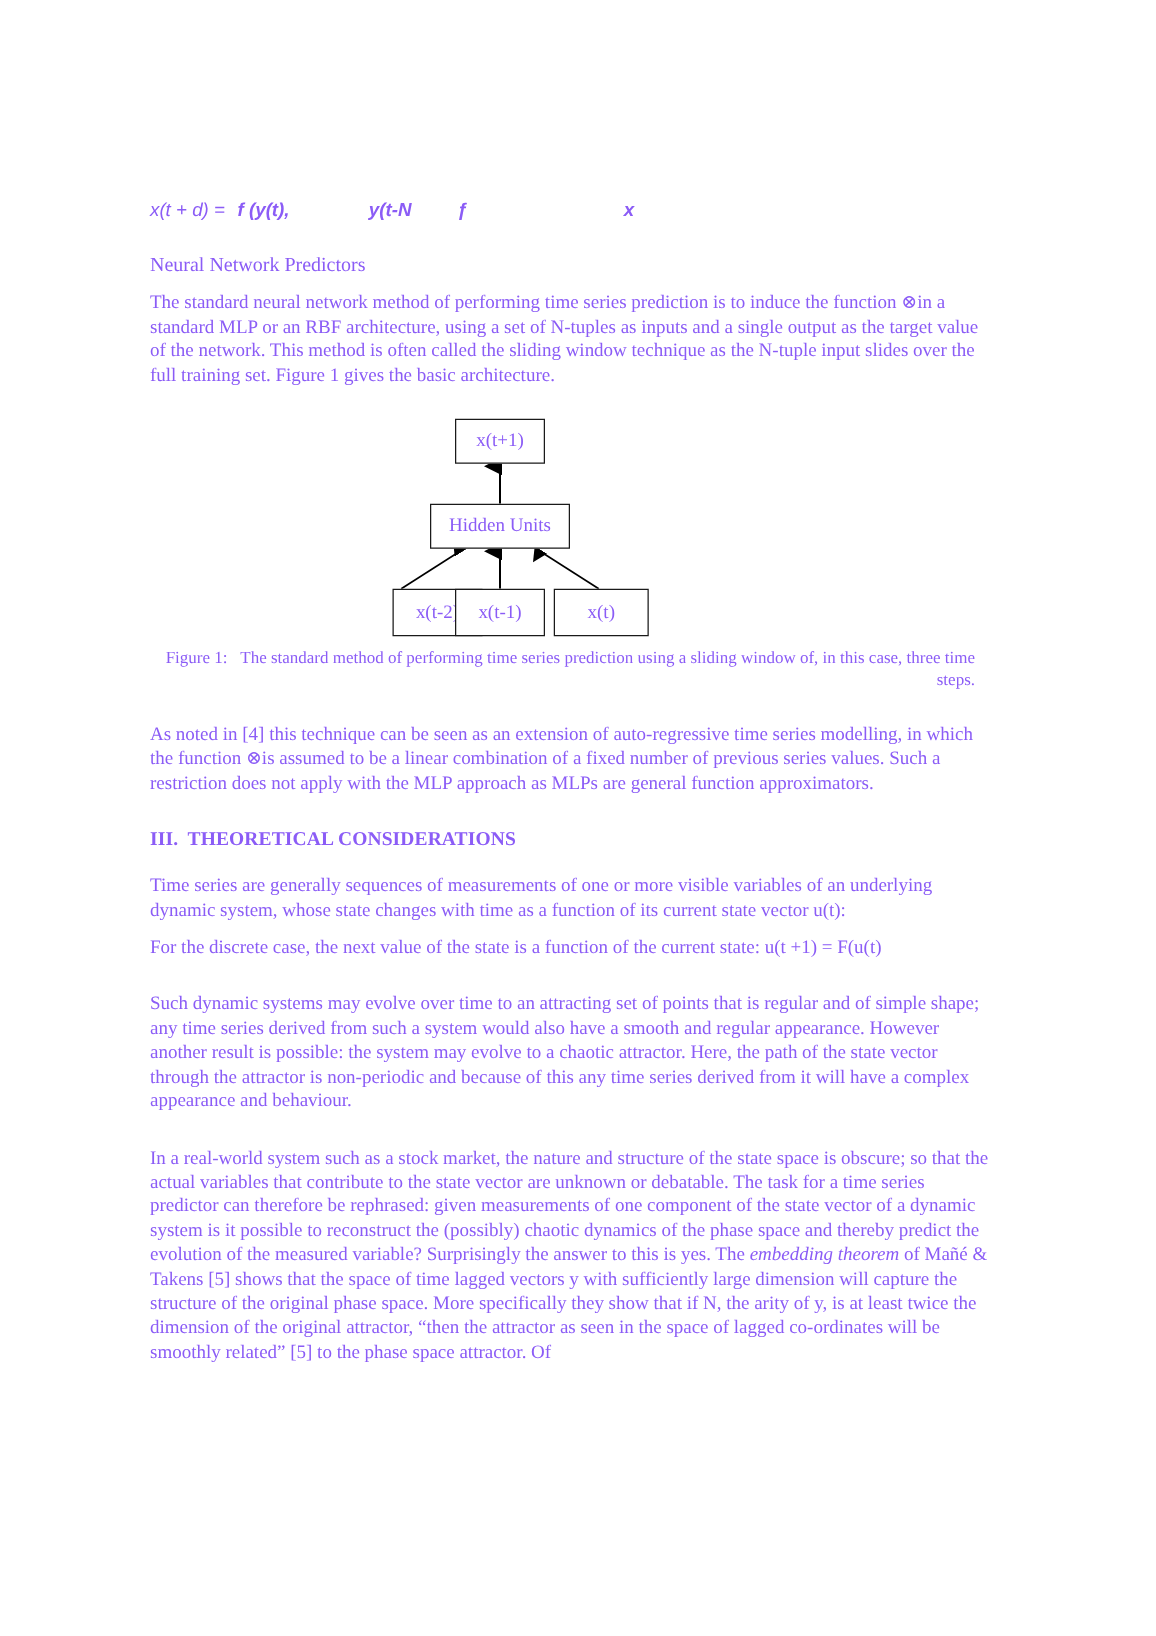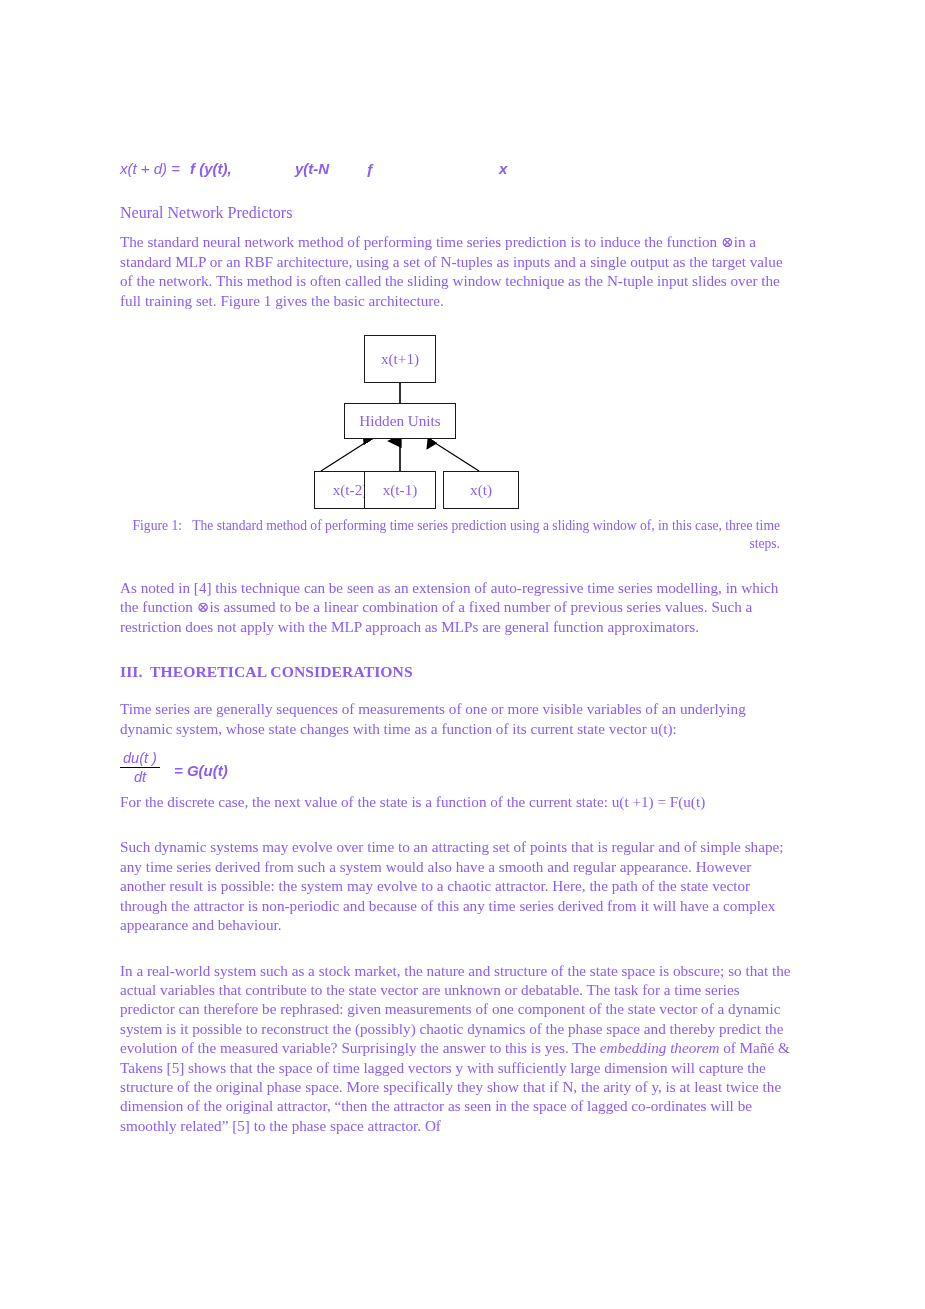--- a/index.html
+++ b/index.html
@@ -78,21 +78,21 @@
     border: 1.3px solid #1a1a1a;
     background: #ffffff;
     box-sizing: border-box;
     display: flex;
     align-items: center;
     justify-content: center;
     font-size: 15.2px;
     font-family: "Liberation Serif", "DejaVu Serif", serif;
     white-space: nowrap;
   }
-  .node-out   { left: 244px; top: 8px;   width: 72px;  height: 48px; }
+  .node-out   { left: 244px; top: 8px;   width: 72px;  height: 36px; }
   .node-hid   { left: 224px; top: 76px;  width: 112px; height: 36px; }
   .node-in-0  { left: 165px; top: 144px; width: 72px;  height: 38px; margin-left: 29px; }
   .node-in-1  { left: 244px; top: 144px; width: 72px;  height: 38px; }
   .node-in-2  { left: 323px; top: 144px; width: 76px;  height: 38px; }
   .fig-svg {
     position: absolute;
     left: 0; top: 0;
     width: 672px; height: 190px;
     overflow: visible;
   }
@@ -212,28 +212,20 @@
     <div class="gap-lg"></div>
 
     <h2 class="section"><span class="sect-num">III.</span><span>THEORETICAL CONSIDERATIONS</span></h2>
 
     <div class="gap-md"></div>
 
     <p class="body">Time series are generally sequences of measurements of one or more visible variables of an underlying dynamic system, whose state changes with time as a function of its current state vector u(t):</p>
 
     <div class="gap-sm"></div>
 
-    <div class="eq-frac">
-      <span class="frac">
-        <span class="num">du(t )</span>
-        <span class="bar"></span>
-        <span class="den">dt</span>
-      </span>
-      <span class="eq-rhs it bd">= G(u(t)</span>
-    </div>
 
     <p class="body">For the discrete case, the next value of the state is a function of the current state:  u(t +1)  = F(u(t)</p>
 
     <div class="gap-lg"></div>
 
     <p class="body">Such dynamic systems may evolve over time to an attracting set of points that is regular and of simple shape; any time series derived from such a system would also have a smooth and regular appearance.  However another result is possible: the system may evolve to a chaotic attractor.  Here, the path of the state vector through the attractor is non-periodic and because of this any time series derived from it will have a complex appearance and behaviour.</p>
 
     <div class="gap-lg"></div>
 
     <p class="body"><span>In a real-world system such as a stock market, the nature and structure of the state space is obscure; so that the actual variables that contribute to the state vector are unknown or debatable.  The task for a time series predictor can therefore be rephrased: given measurements of one component of the state vector of a dynamic system is it possible to reconstruct the (possibly) chaotic dynamics of the phase space and thereby predict the evolution of the measured variable?  Surprisingly the answer to this is yes.  The </span><em>embedding theorem</em><span> of Mañé &amp; Takens [5] shows that the space of time lagged vectors y with sufficiently large dimension will capture the structure of the original phase space.  More specifically they show that if N, the arity of y, is at least twice the dimension of the original attractor, “then the attractor as seen in the space of lagged co-ordinates will be smoothly related” [5] to the phase space attractor.  Of</span></p>

